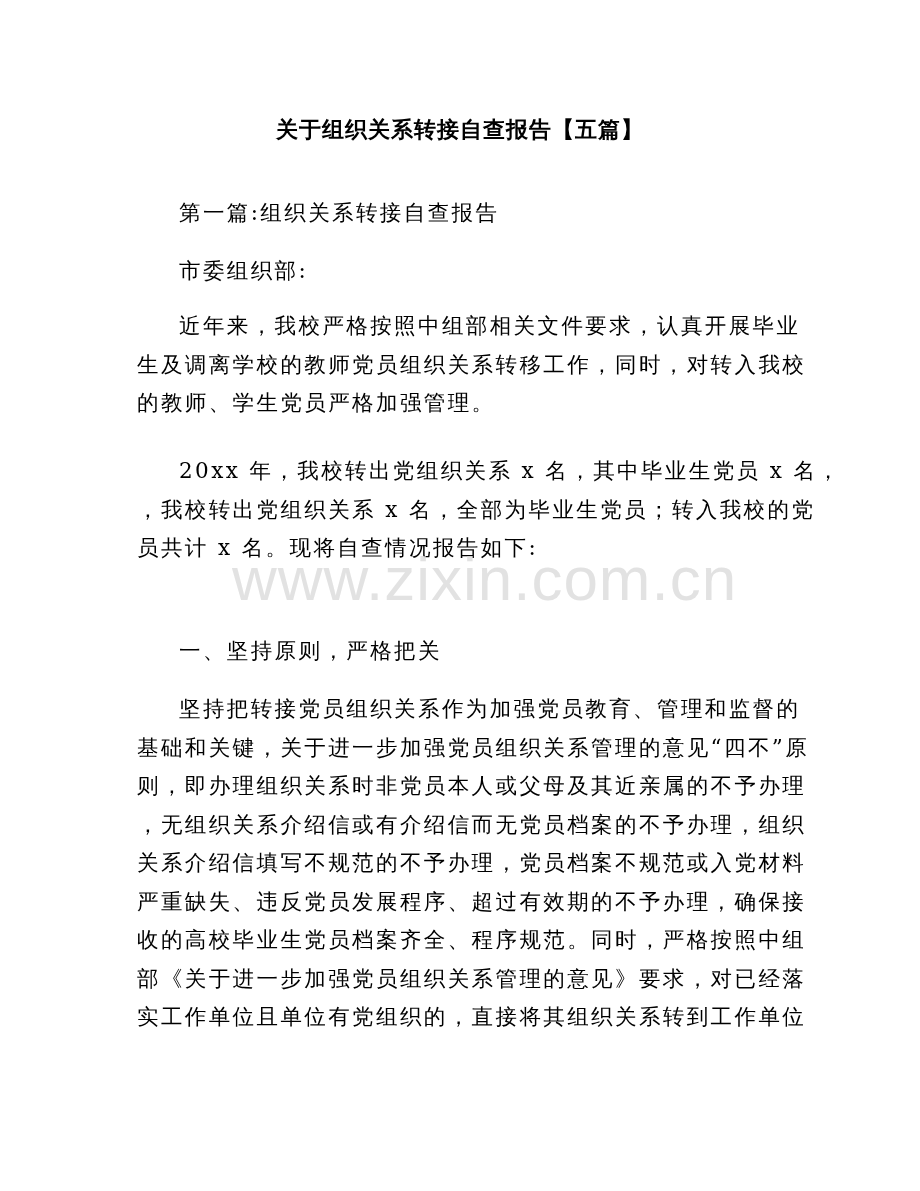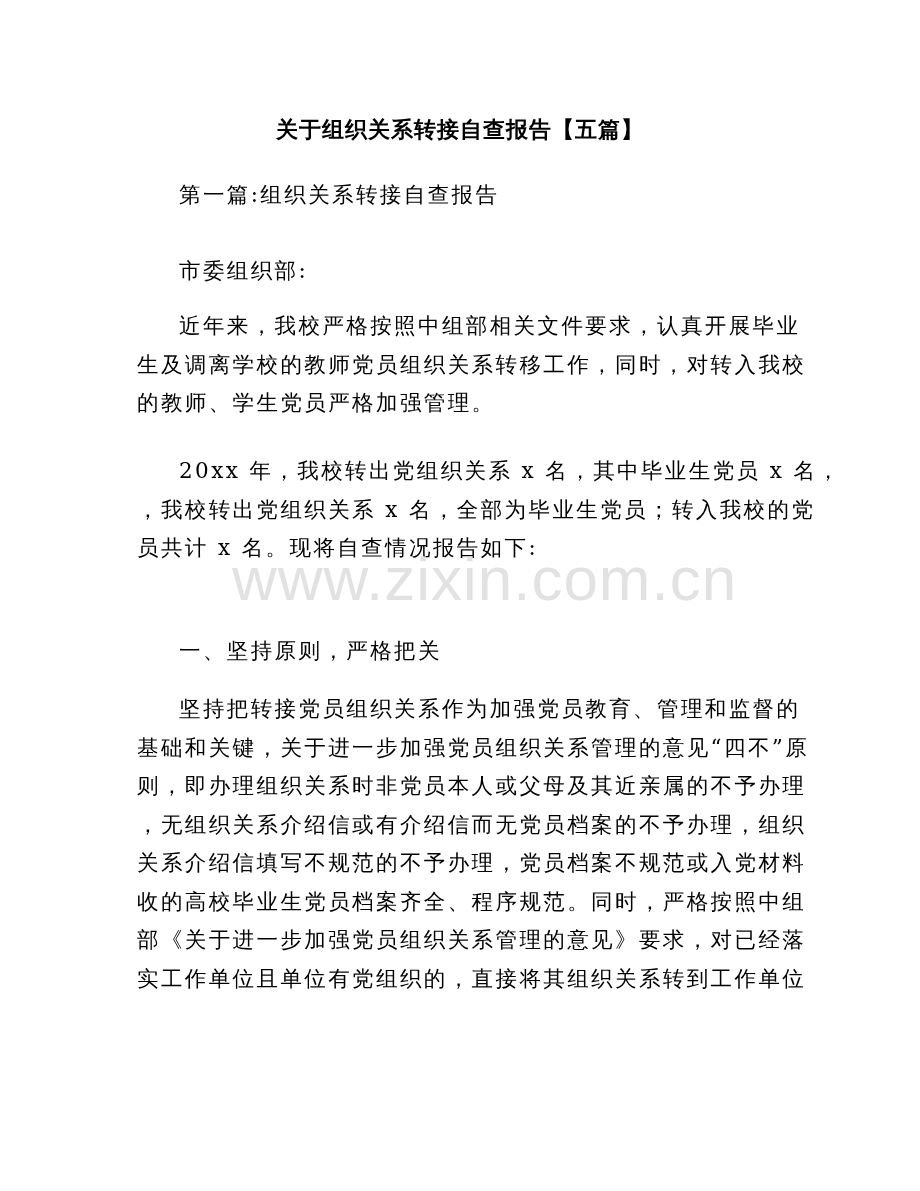--- a/index.html
+++ b/index.html
@@ -72,21 +72,21 @@
       text-align: center;
     }
   </style>
 </head>
 <body>
 
 <div class="page">
 
   <div class="title">关于组织关系转接自查报告【五篇】</div>
 
-  <div class="body-text" style="top:176px;">
+  <div class="body-text" style="top:194px;">
     <span class="line last indent">第一篇:组织关系转接自查报告</span>
   </div>
 
   <div class="body-text" style="top:252px;">
     <span class="line last indent">市委组织部:</span>
   </div>
 
   <div class="body-text" style="top:307px;">
     <span class="line indent">近年来，我校严格按照中组部相关文件要求，认真开展毕业</span>
     <span class="line">生及调离学校的教师党员组织关系转移工作，同时，对转入我校</span>
@@ -102,20 +102,21 @@
   <div class="body-text" style="top:632px;">
     <span class="line last indent">一、坚持原则，严格把关</span>
   </div>
 
   <div class="body-text" style="top:690px;">
     <span class="line indent">坚持把转接党员组织关系作为加强党员教育、管理和监督的</span>
     <span class="line">基础和关键，关于进一步加强党员组织关系管理的意见“四不”原</span>
     <span class="line">则，即办理组织关系时非党员本人或父母及其近亲属的不予办理</span>
     <span class="line">，无组织关系介绍信或有介绍信而无党员档案的不予办理，组织</span>
     <span class="line">关系介绍信填写不规范的不予办理，党员档案不规范或入党材料</span>
+    <span class="line">严重缺失、违反党员发展程序、超过有效期的不予办理，确保接</span>
     <span class="line">收的高校毕业生党员档案齐全、程序规范。同时，严格按照中组</span>
     <span class="line">部《关于进一步加强党员组织关系管理的意见》要求，对已经落</span>
     <span class="line">实工作单位且单位有党组织的，直接将其组织关系转到工作单位</span>
   </div>
 
   <div class="watermark">www.zixin.com.cn</div>
 
 </div>
 
 </body></html>

